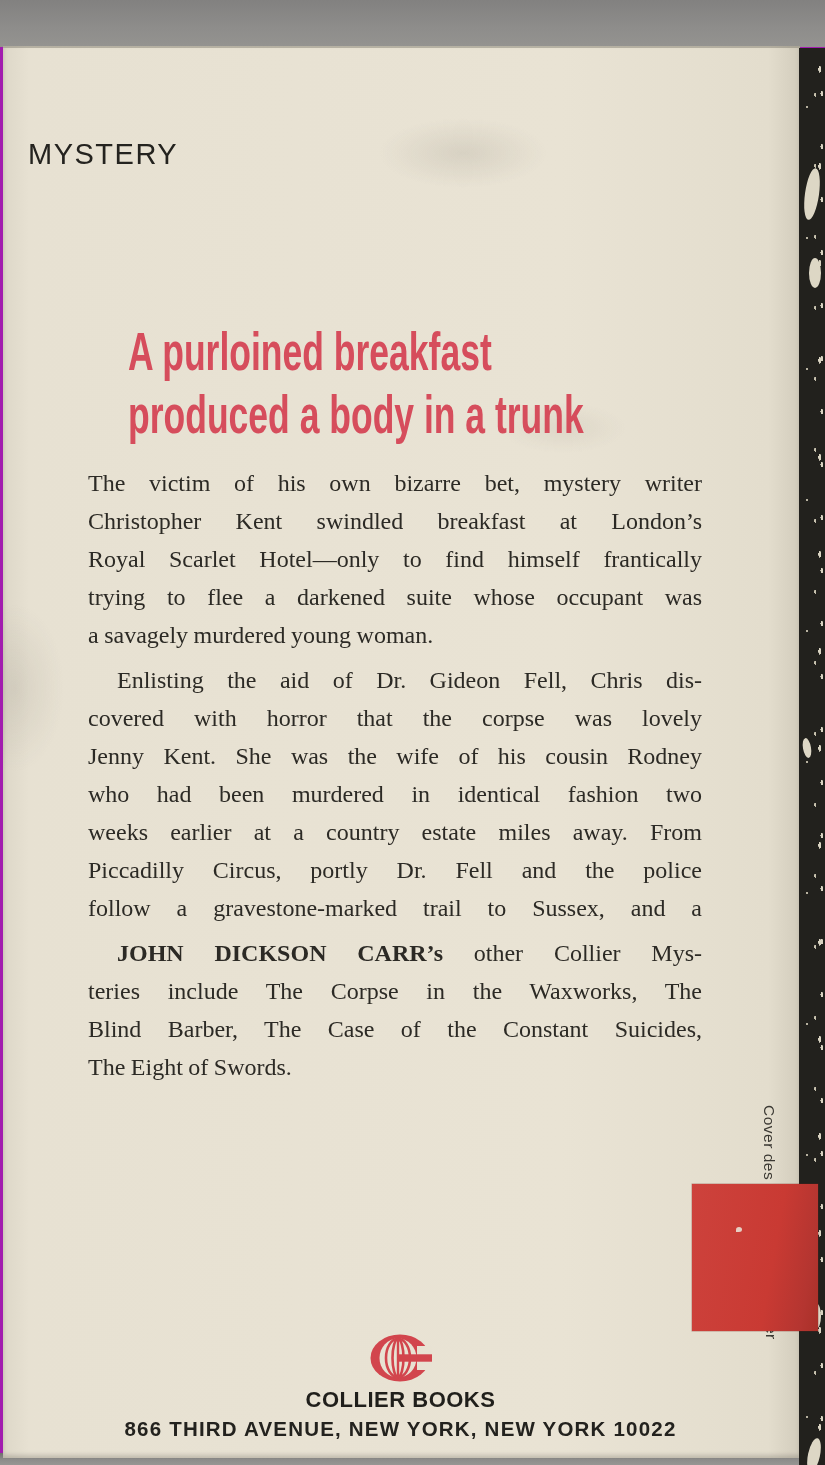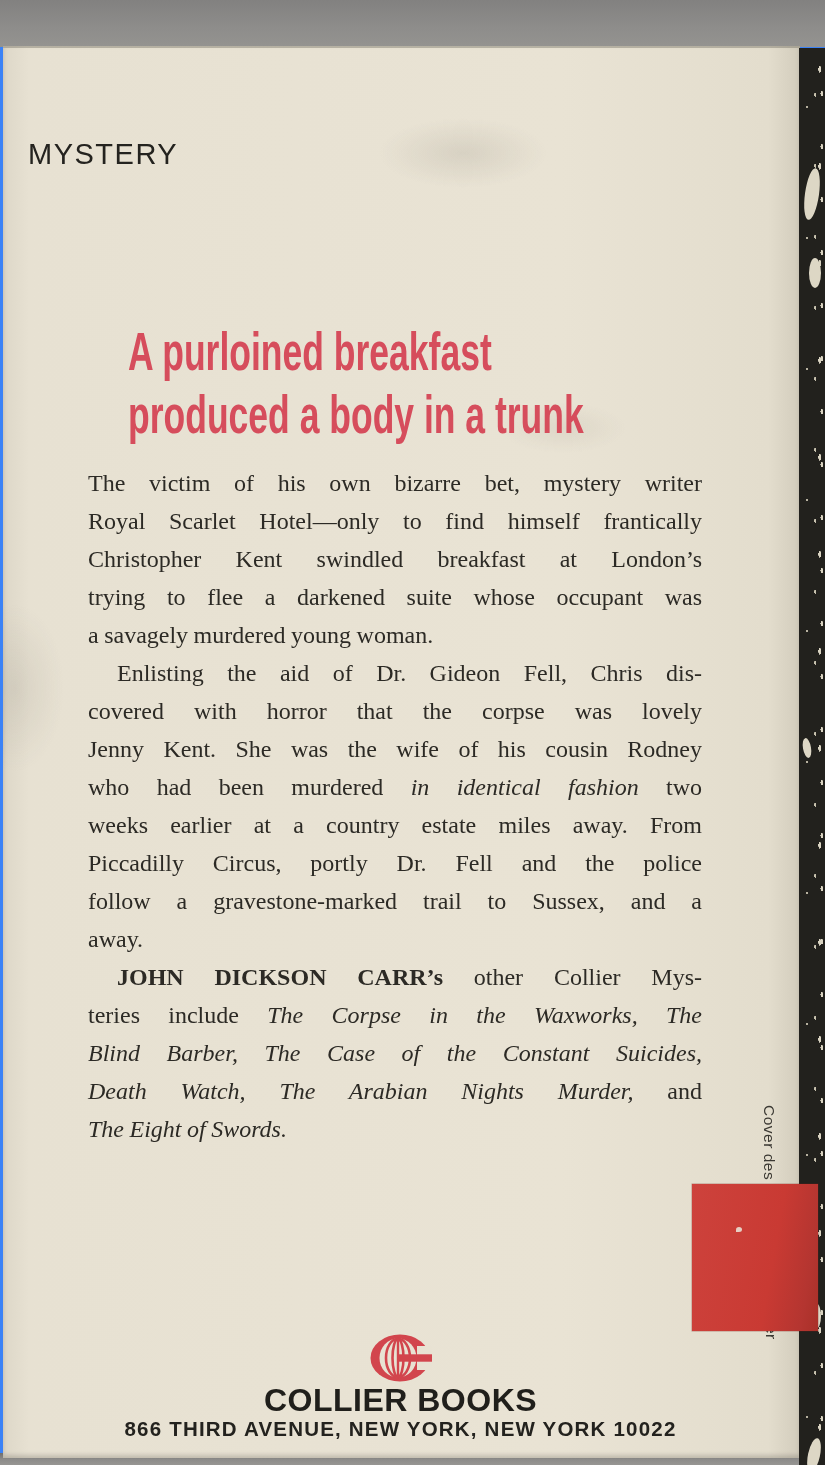--- a/index.html
+++ b/index.html
@@ -1,18 +1,18 @@
 <!DOCTYPE html>
 <html><head>
 <meta charset="utf-8">
 <style>
   html,body{margin:0;padding:0;background:#8a8988;}
   #stage{
     position:relative;width:825px;height:1465px;overflow:hidden;
-    background:#3b82f6;
+    background:#a21caf;
     font-family:"Liberation Serif", serif;
   }
   
   .backdrop-top{position:absolute;left:0;top:0;width:825px;height:47px;
     background:linear-gradient(180deg,#828180 0%,#8e8d8b 60%,#949390 100%);}
   .backdrop-bottom{position:absolute;left:0;top:1453px;width:825px;height:12px;
     background:linear-gradient(180deg,#706f6d 0%,#8d8c8a 55%,#979693 100%);}
   
   .cover{
     position:absolute;left:3px;top:46px;width:797px;height:1410px;
@@ -62,22 +62,22 @@
     font-family:"Liberation Serif", serif;
     font-size:24px;color:#2c2a25;
   }
   .bline{
     text-align:justify;text-align-last:justify;
     line-height:38px;height:38px;overflow:visible;
     word-spacing:-0.5px;
   }
   .bline.last{text-align-last:left;}
   .bline.indent{text-indent:29px;}
-  .bline.parastart{}
-  .it{font-style:italic;margin-top:23px;}
+  .bline.parastart{margin-top:7px;}
+  .it{margin-top:23px;}
   .bd{font-weight:bold;}
 
   
   .credit-top,.credit-bottom{
     position:absolute;writing-mode:vertical-rl;
     font-family:"Liberation Sans", sans-serif;
     font-size:15.5px;color:#3b3933;letter-spacing:.5px;z-index:2;
   }
   .credit-top{left:757px;top:1057px;}
   .credit-bottom{left:759px;top:1277px;}
@@ -87,21 +87,21 @@
     box-shadow:0 0 0 .5px rgba(120,30,25,.4);
   }
   .red-label .fleck{position:absolute;left:44px;top:43px;width:6px;height:5px;
     background:#e6cfc4;border-radius:50% 50% 50% 0;}
 
   
   .publisher{position:absolute;left:0;top:1286px;width:795px;text-align:center;}
   .logo{display:block;margin:0 auto 3px auto;}
   .publisher-name{
     font-family:"Liberation Sans", sans-serif;
-    font-weight:700;font-size:32px;letter-spacing:.5px;color:#201f1b;line-height:30px;
+    font-weight:700;font-size:22px;letter-spacing:.5px;color:#201f1b;line-height:30px;
   }
   .publisher-address{
     font-family:"Liberation Sans", sans-serif;
     font-weight:700;font-size:20.5px;letter-spacing:1.2px;color:#23221e;line-height:27px;
   }
 </style>
 </head>
 <body>
 
 <div id="stage">
@@ -113,36 +113,34 @@
 
     <div class="genre">MYSTERY</div>
 
     <div class="headline" style="color: rgb(214, 77, 92);">
       <div class="headline-line">A purloined breakfast</div>
       <div class="headline-line">produced a body in a trunk</div>
     </div>
 
     <div class="body-text" style="color: rgb(44, 42, 37);">
         <div class="bline"><span>The victim of his own bizarre bet, mystery writer</span></div>
+        <div class="bline"><span>Christopher Kent swindled breakfast at London’s</span></div>
         <div class="bline"><span>Royal Scarlet Hotel—only to find himself frantically</span></div>
-        <div class="bline"><span>Christopher Kent swindled breakfast at London’s</span></div>
         <div class="bline"><span>trying to flee a darkened suite whose occupant was</span></div>
         <div class="bline last"><span>a savagely murdered young woman.</span></div>
         <div class="bline indent parastart"><span>Enlisting the aid of Dr. Gideon Fell, Chris dis-</span></div>
         <div class="bline"><span>covered with horror that the corpse was lovely</span></div>
         <div class="bline"><span>Jenny Kent. She was the wife of his cousin Rodney</span></div>
         <div class="bline"><span>who had been murdered </span><span class="it">in identical fashion</span><span> two</span></div>
         <div class="bline"><span>weeks earlier at a country estate miles away. From</span></div>
         <div class="bline"><span>Piccadilly Circus, portly Dr. Fell and the police</span></div>
         <div class="bline"><span>follow a gravestone-marked trail to Sussex, and a</span></div>
-        <div class="bline last"><span>away.</span></div>
         <div class="bline indent parastart"><span class="bd">JOHN DICKSON CARR’s</span><span> other Collier Mys-</span></div>
         <div class="bline"><span>teries include </span><span class="it">The Corpse in the Waxworks, The</span></div>
         <div class="bline"><span class="it">Blind Barber, The Case of the Constant Suicides,</span></div>
-        <div class="bline"><span class="it">Death Watch, The Arabian Nights Murder,</span><span> and</span></div>
         <div class="bline last"><span class="it">The Eight of Swords.</span></div>
       </div>
 
     <div class="credit-top">Cover des</div>
     <div class="credit-bottom">er</div>
 
     <div class="red-label">
       <div class="fleck"></div>
     </div>
 

